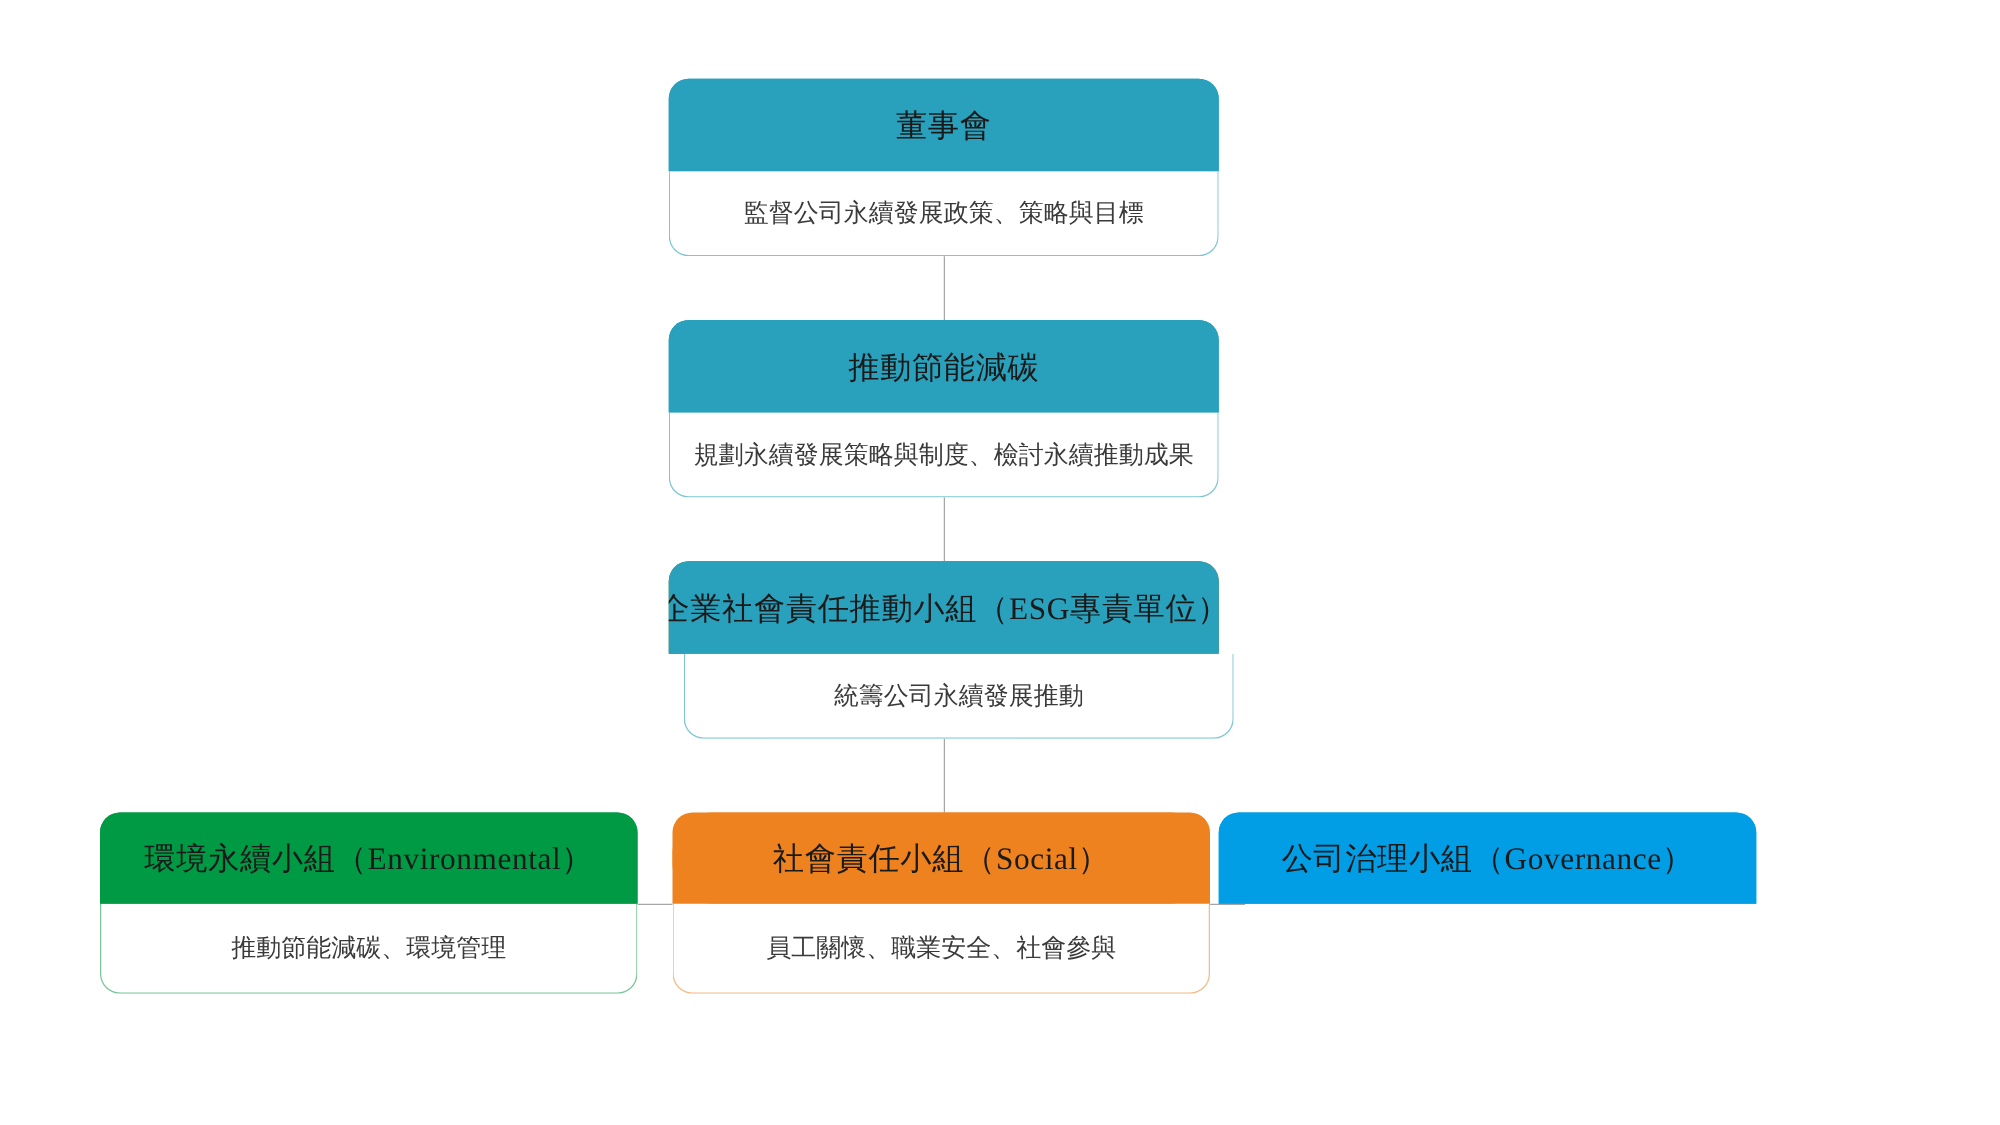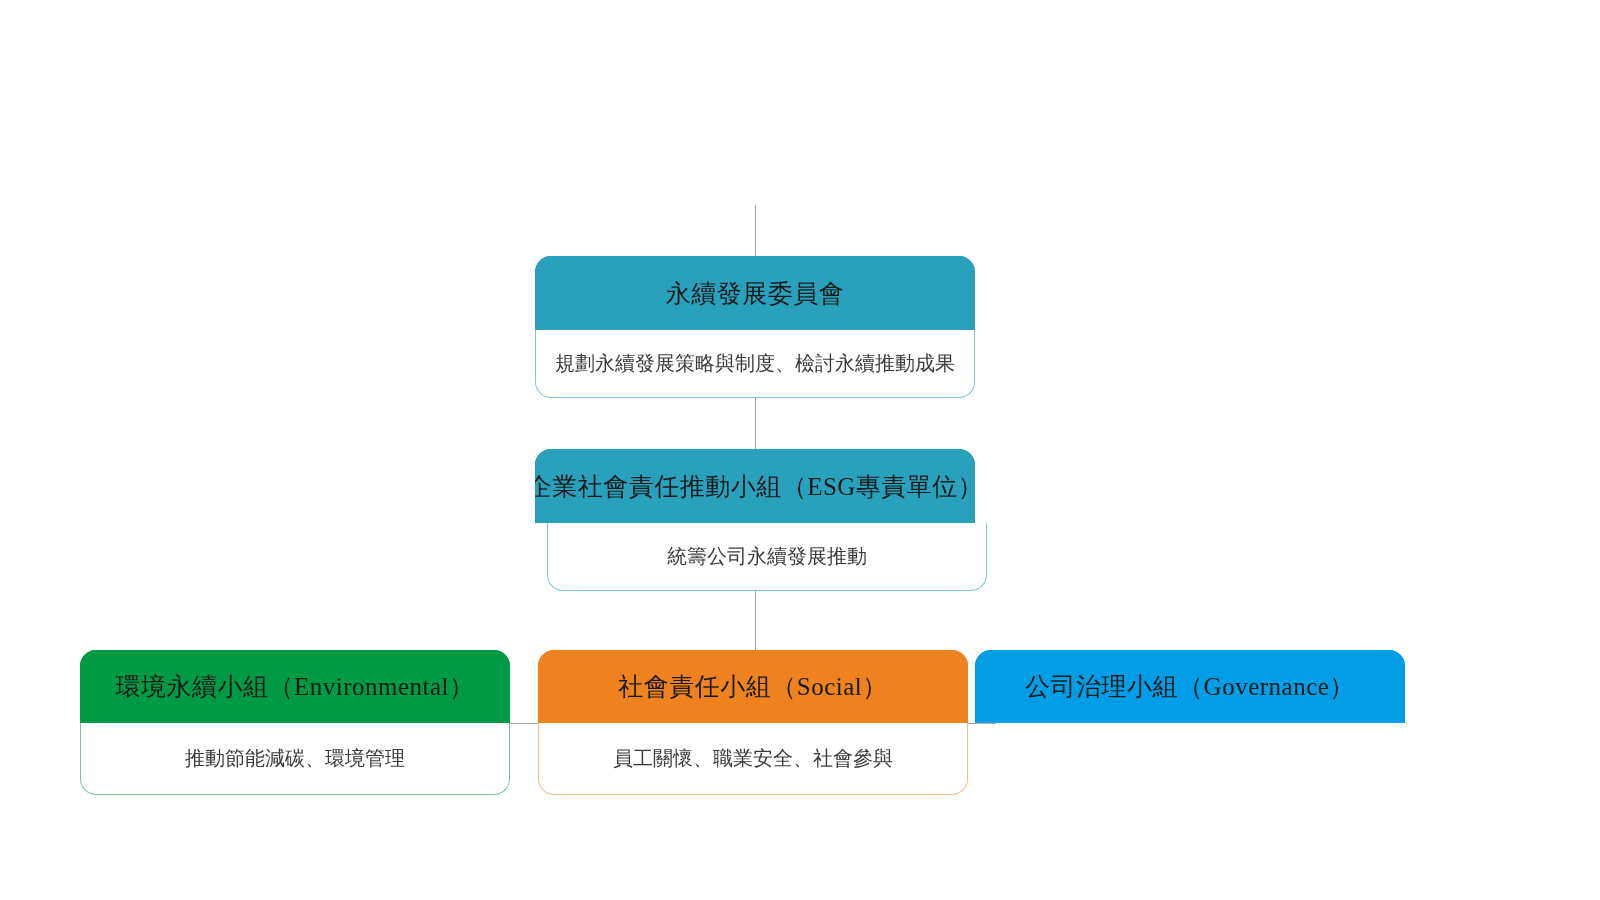--- a/index.html
+++ b/index.html
@@ -111,25 +111,35 @@
 
   <div class="connector-v" style="left:755px; top:205px; height:51px;"></div>
 
   <div class="connector-v" style="left:755px; top:398px; height:51px;"></div>
 
   <div class="connector-v" style="left:755px; top:591px; height:59px;"></div>
 
   <div class="connector-h" style="left:510px; top:723px; width:28px;"></div>
   <div class="connector-h" style="left:968px; top:723px; width:28px;"></div>
 
+  <div class="node lvl-1">
+    <div class="node-header" style="background:#2aa1bc;">
+      <div class="header-clip" style="background:#2aa1bc;">
+        <span>董事會</span>
+      </div>
+    </div>
+    <div class="node-body" style="border-color:#7ec6d6;">
+      <span>監督公司永續發展政策、策略與目標</span>
+    </div>
+  </div>
 
   <div class="node lvl-2">
     <div class="node-header" style="background:#2aa1bc;">
       <div class="header-clip" style="background:#2aa1bc;">
-        <span>永續發展委員會</span>
+        <span>推動節能減碳</span>
       </div>
     </div>
     <div class="node-body" style="border-color:#7ec6d6;">
       <span>規劃永續發展策略與制度、檢討永續推動成果</span>
     </div>
   </div>
 
   <div class="node lvl-3">
     <div class="node-header" style="background:#4d7c0f;">
       <div class="header-clip" style="background:#2aa1bc;">
@@ -146,21 +156,21 @@
       <div class="header-clip" style="background:#019a44;">
         <span>環境永續小組（Environmental）</span>
       </div>
     </div>
     <div class="node-body" style="border-color:#7cc59b;">
       <span>推動節能減碳、環境管理</span>
     </div>
   </div>
 
   <div class="node lvl-4 col-s">
-    <div class="node-header" style="background:#ee821f;">
+    <div class="node-header" style="background:#ee821f;border-radius:31px;">
       <div class="header-clip" style="background:#ee821f;">
         <span>社會責任小組（Social）</span>
       </div>
     </div>
     <div class="node-body" style="border-color:#f3bc86;">
       <span>員工關懷、職業安全、社會參與</span>
     </div>
   </div>
 
   <div class="node lvl-4 col-g">

